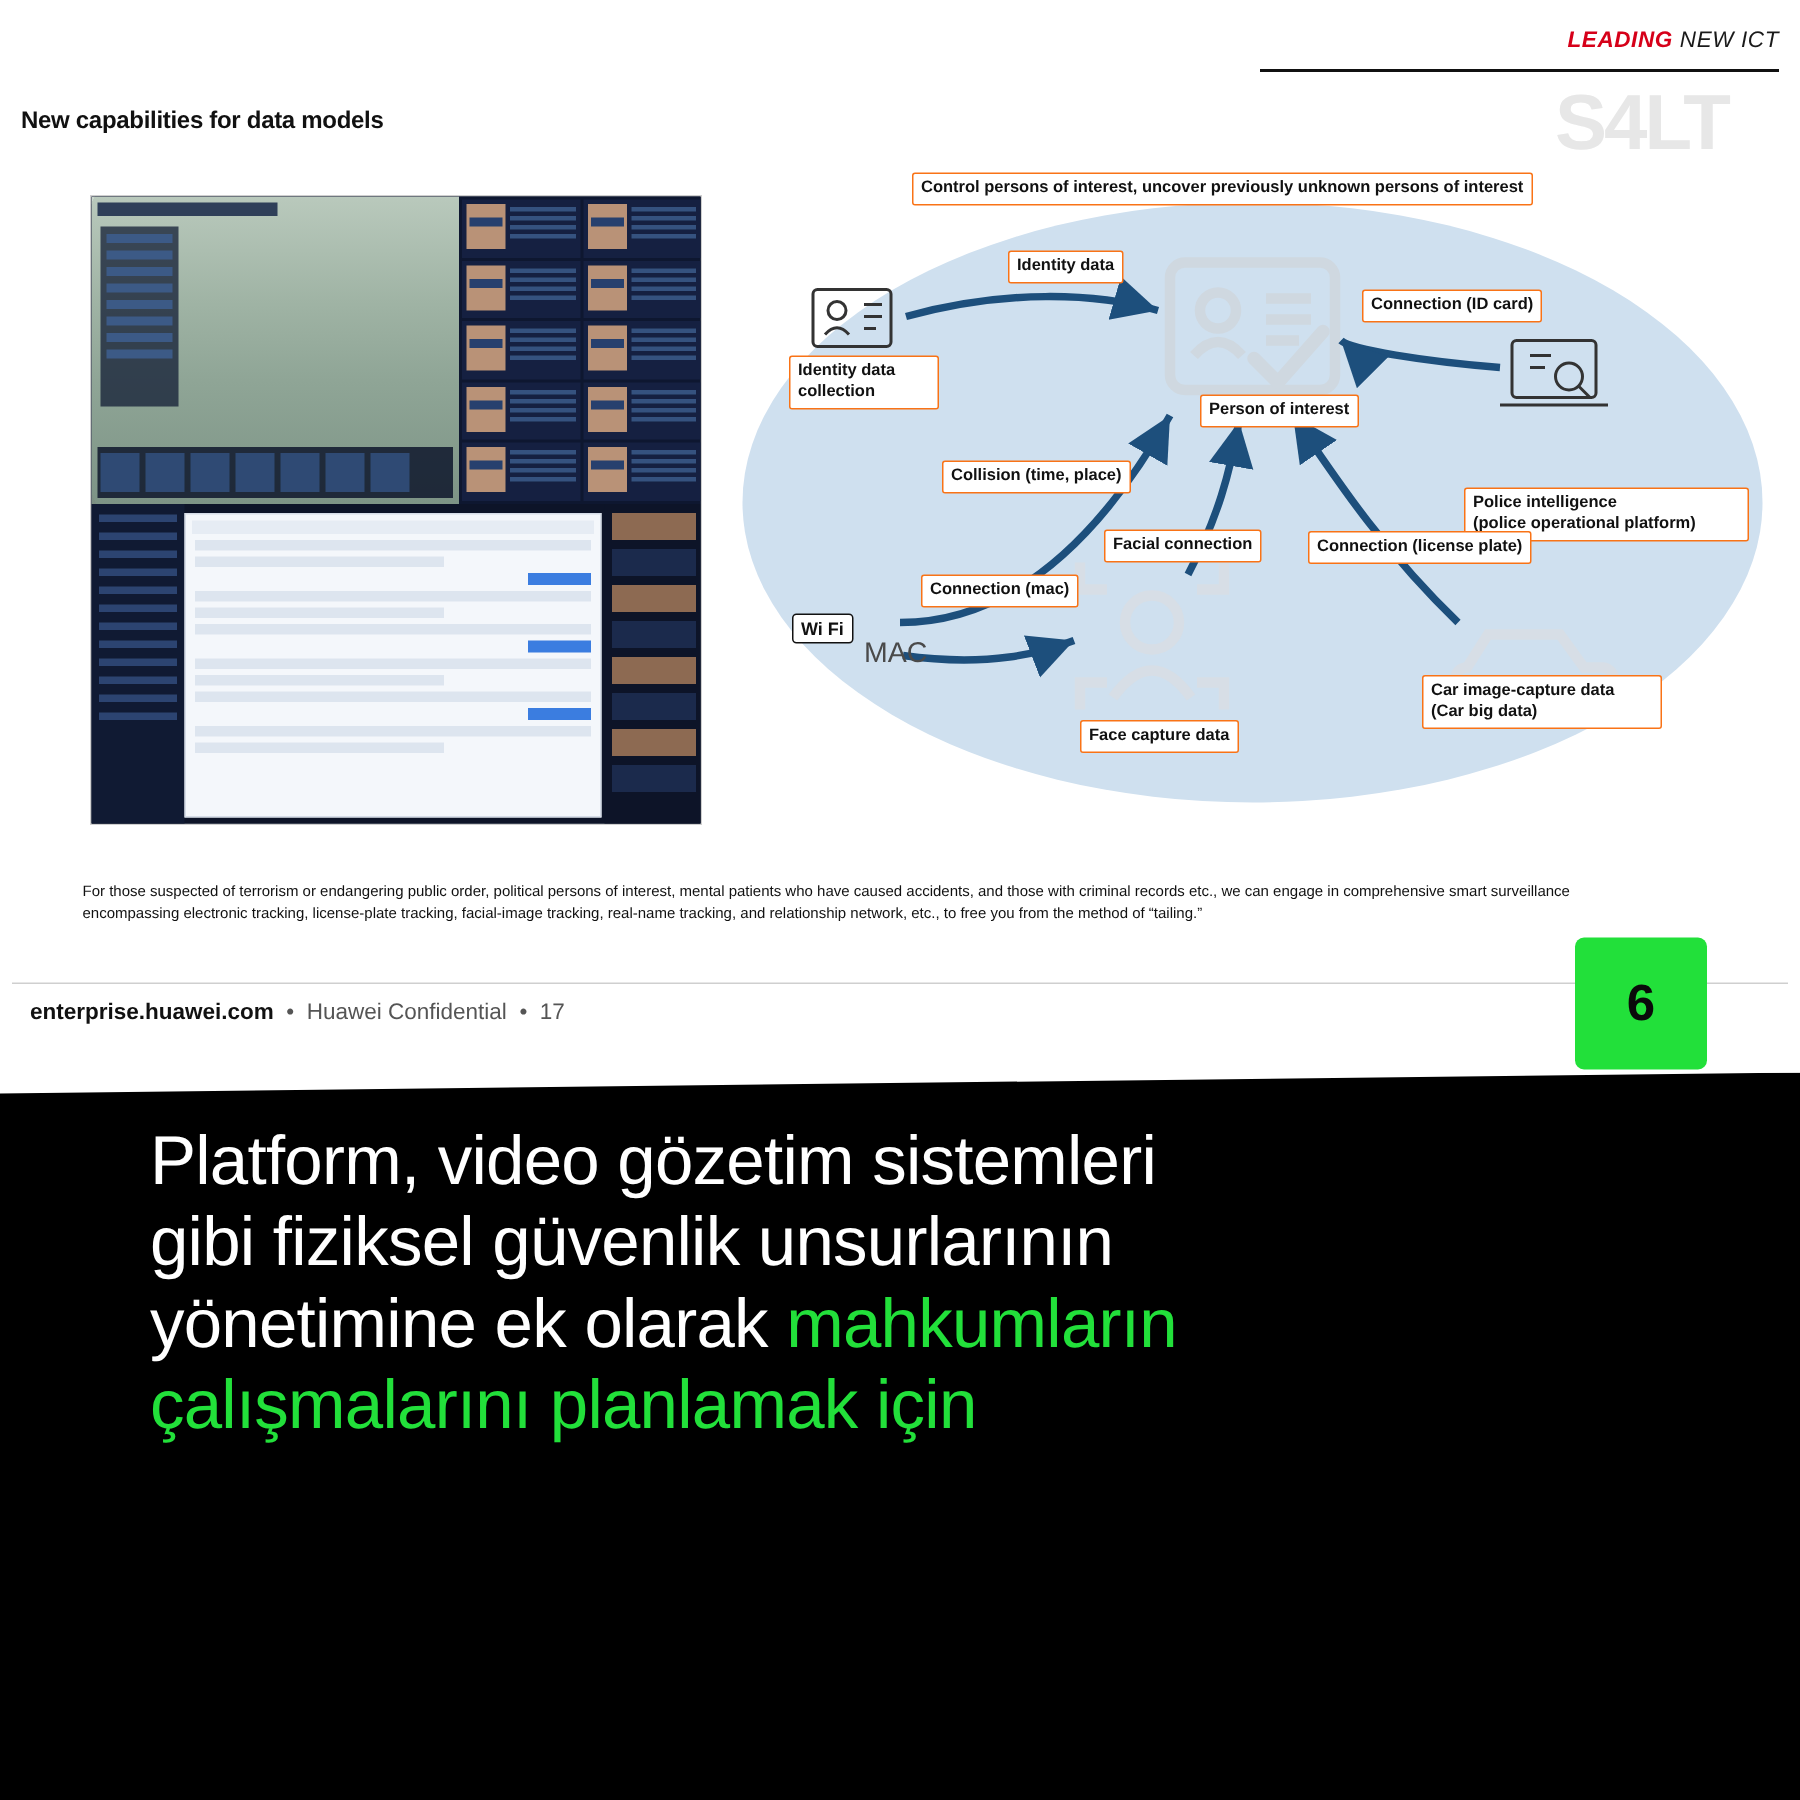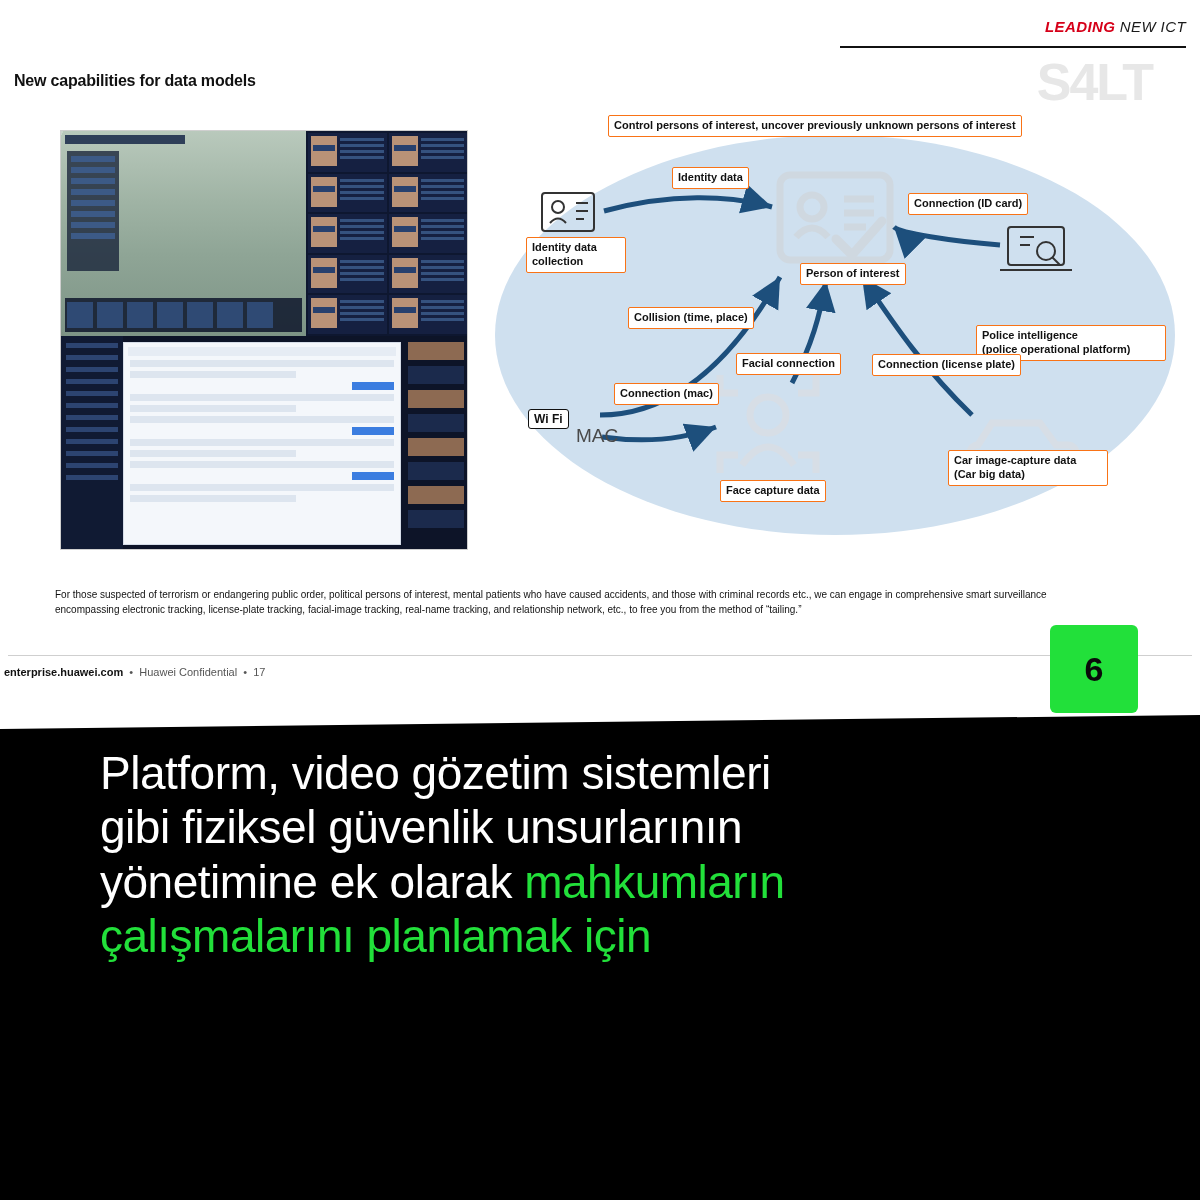--- a/index.html
+++ b/index.html
@@ -110,21 +110,21 @@
   .lbl.multi{ white-space:normal; }
   .svgwrap{ position:absolute; left:0; top:0; width:710px; height:445px; }
 
   
   #caption{
     position:absolute; left:55px; top:588px; width:1000px;
     font-size:10px; line-height:1.45; color:#111;
   }
   #footer-rule{ position:absolute; left:8px; top:655px; width:1184px; height:1px; background:#cfcfcf; }
   #footer{
-    position:absolute; left:4px; top:666px; font-size:11px; color:#555;
+    position:absolute; left:20px; top:666px; font-size:15px; color:#555;
   }
   #footer b{ color:#111; font-weight:700; }
 
   
   #badge{
     position:absolute; left:1050px; top:625px; width:88px; height:88px;
     background:#22e03a; border-radius:6px;
     display:flex; align-items:center; justify-content:center;
     color:#0a0a0a; font-size:34px; font-weight:700;
   }

